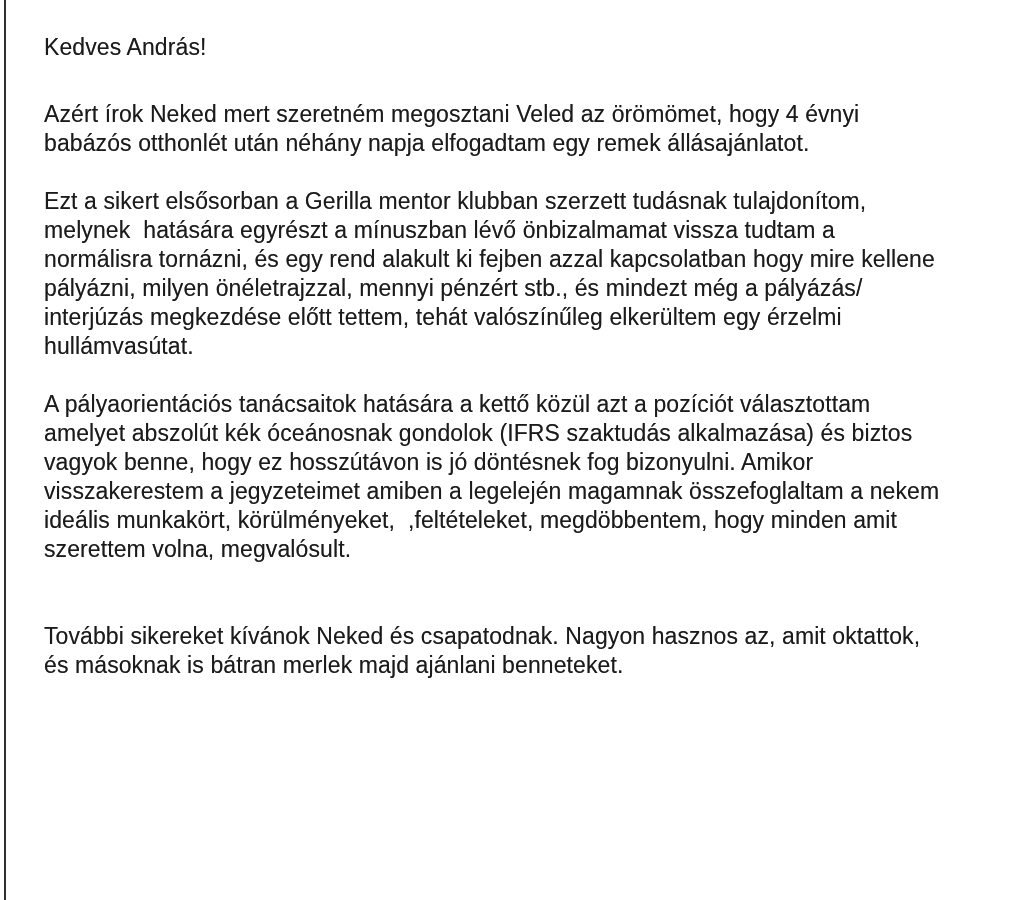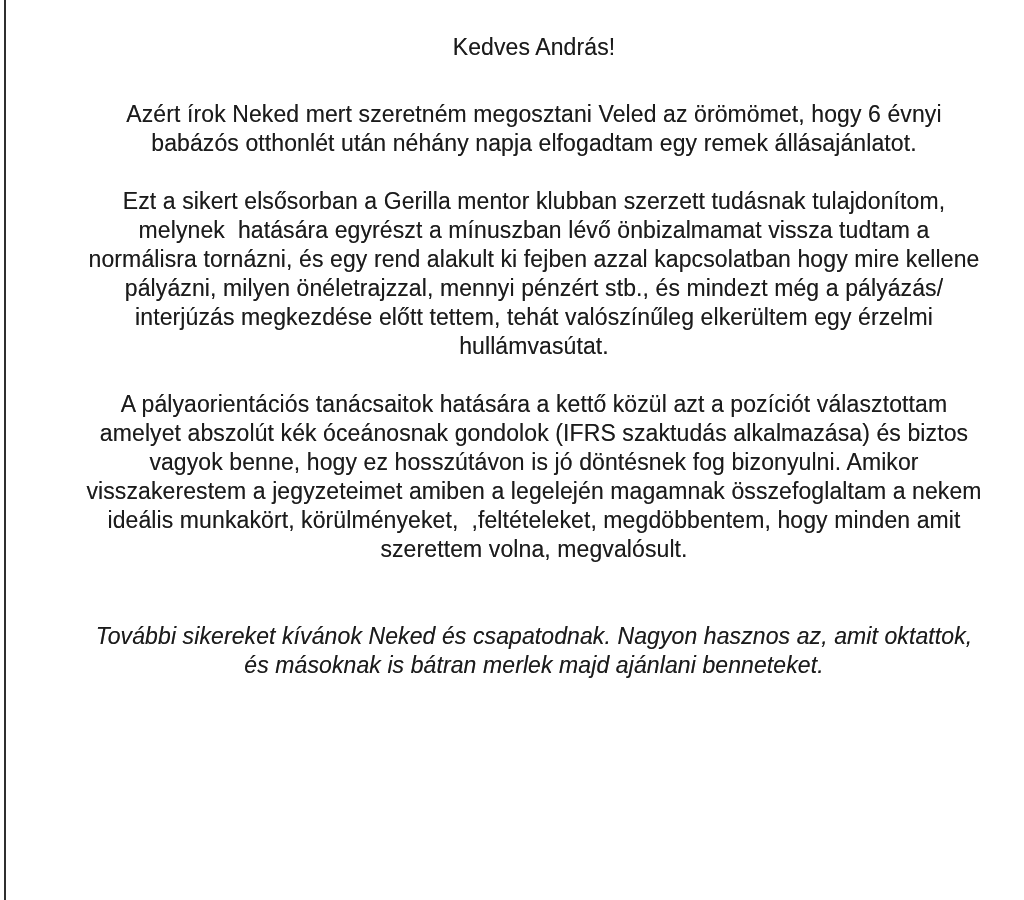--- a/index.html
+++ b/index.html
@@ -8,21 +8,20 @@
     background: #ffffff;
   }
   .page {
     position: relative;
     width: 1024px;
     height: 900px;
     background: #ffffff;
     overflow: hidden;
     font-family: "Liberation Sans", sans-serif;
     color: #1b1b1b;
-    text-align: center;
   }
   .left-rule {
     position: absolute;
     left: 4px;
     top: 0;
     width: 2px;
     height: 100%;
     background: #2f2f2f;
   }
   .content {
@@ -39,31 +38,30 @@
     margin: 0 0 29px 0;
     white-space: pre-wrap;
   }
   .greeting {
     margin: 0 0 38px 0;
     white-space: pre-wrap;
   }
   .closing {
     margin-top: 58px;
     margin-bottom: 16px;
-    font-style: italic;
   }
 </style>
 </head>
 <body>
 
 <div class="page">
   <div class="left-rule"></div>
   <div class="content">
     <p class="greeting">Kedves András!</p>
-    <p class="para">Azért írok Neked mert szeretném megosztani Veled az örömömet, hogy 6 évnyi
+    <p class="para">Azért írok Neked mert szeretném megosztani Veled az örömömet, hogy 4 évnyi
 babázós otthonlét után néhány napja elfogadtam egy remek állásajánlatot.</p>
     <p class="para">Ezt a sikert elsősorban a Gerilla mentor klubban szerzett tudásnak tulajdonítom,
 melynek  hatására egyrészt a mínuszban lévő önbizalmamat vissza tudtam a
 normálisra tornázni, és egy rend alakult ki fejben azzal kapcsolatban hogy mire kellene
 pályázni, milyen önéletrajzzal, mennyi pénzért stb., és mindezt még a pályázás/
 interjúzás megkezdése előtt tettem, tehát valószínűleg elkerültem egy érzelmi
 hullámvasútat.</p>
     <p class="para">A pályaorientációs tanácsaitok hatására a kettő közül azt a pozíciót választottam
 amelyet abszolút kék óceánosnak gondolok (IFRS szaktudás alkalmazása) és biztos
 vagyok benne, hogy ez hosszútávon is jó döntésnek fog bizonyulni. Amikor

